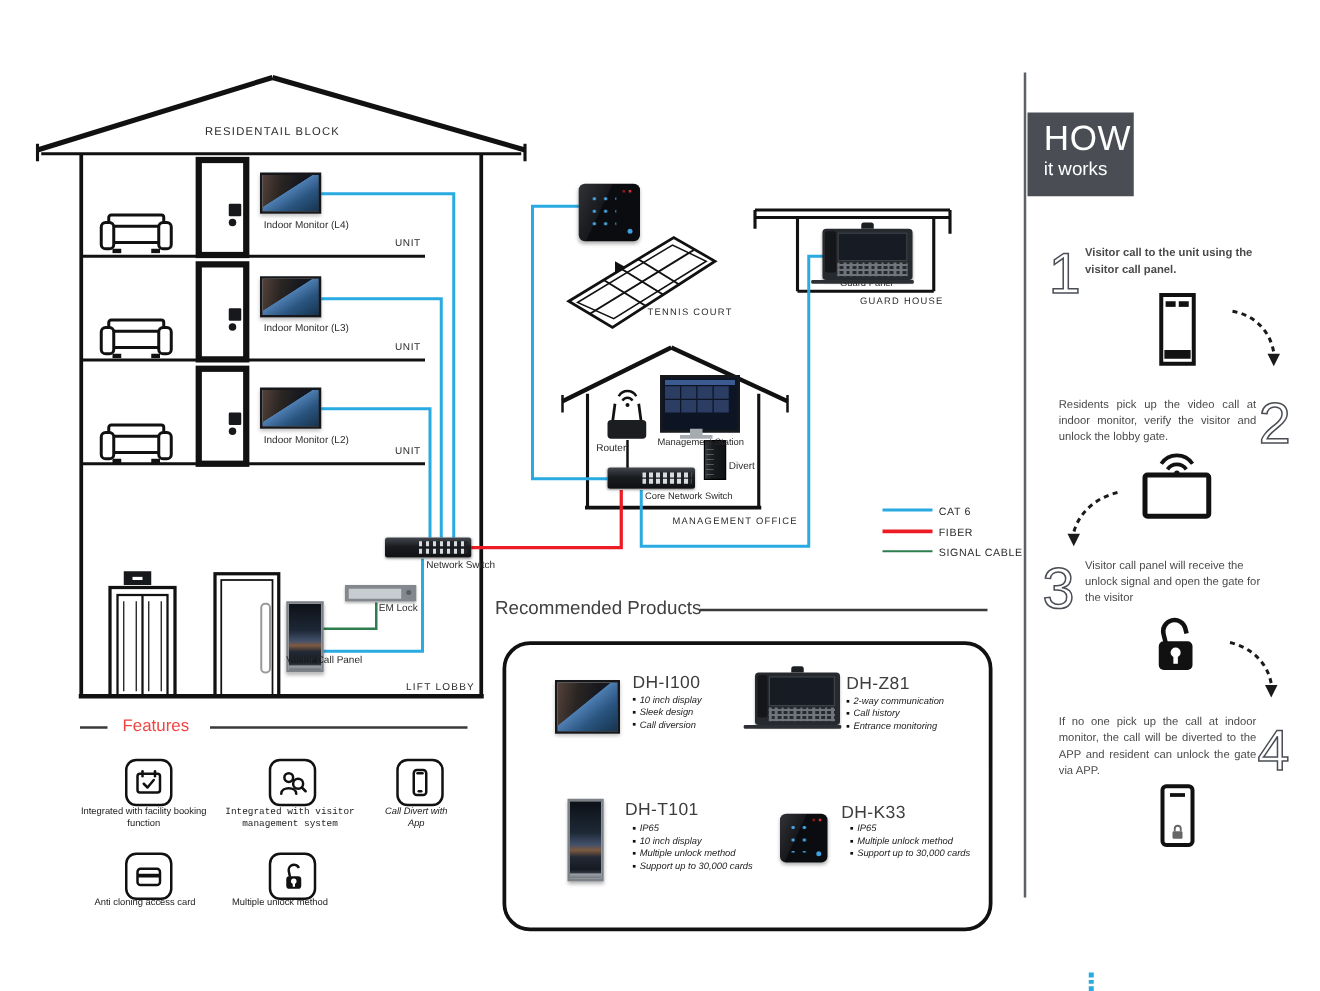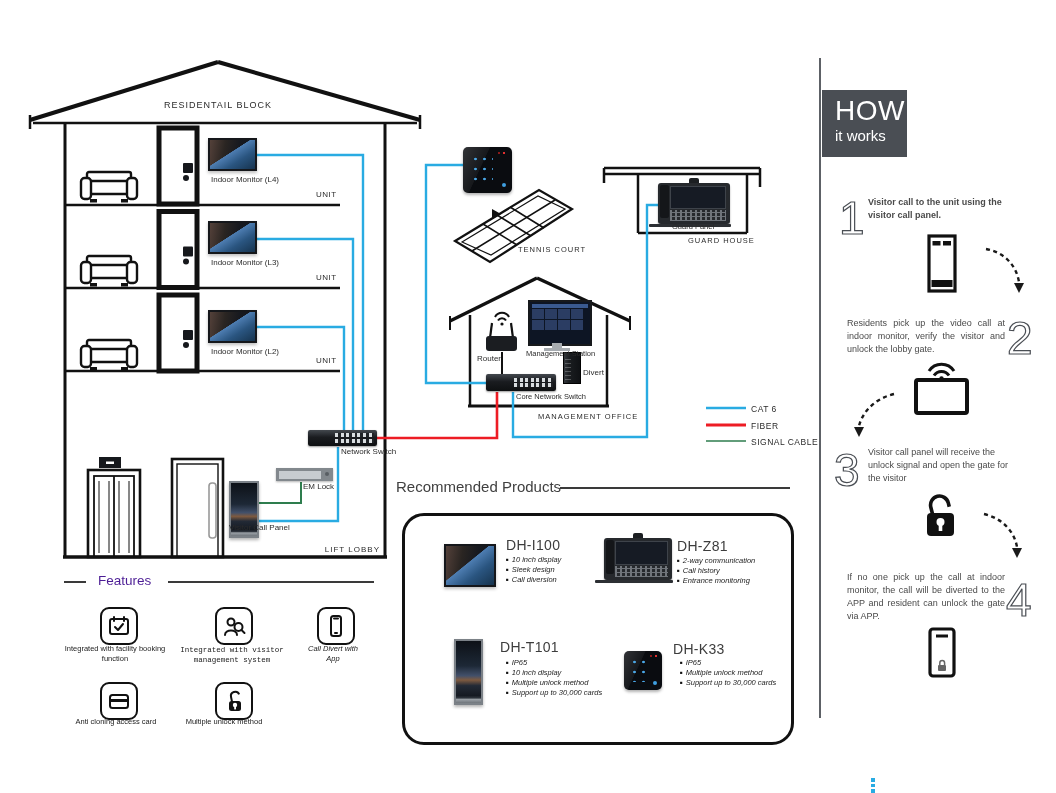--- a/index.html
+++ b/index.html
@@ -55,21 +55,21 @@
   .howbox{position:absolute;left:822px;top:90px;width:85px;height:67px;background:#4a4e54;color:#fff;}
   .howbox .t1{margin:7px 0 0 13px;font-size:28px;letter-spacing:.5px;line-height:1;}
   .howbox .t2{margin:2px 0 0 13px;font-size:15px;}
   .divider{position:absolute;left:819px;top:58px;width:2px;height:660px;background:#5d6166;}
   .step-text{position:absolute;font-size:9px;color:#4a4a4a;line-height:1.45;}
   .just{text-align:justify;}
   .dots-ellipsis{position:absolute;left:871px;top:778px;display:flex;flex-direction:column;gap:2px;}
   .dots-ellipsis span{width:3.5px;height:3.5px;background:#29abe2;}
   
   .h-products{position:absolute;left:396px;top:478px;font-size:15px;color:#404040;}
-  .h-features{position:absolute;left:98px;top:573px;font-size:13.5px;color:#4c1d95;}
+  .h-features{position:absolute;left:98px;top:573px;font-size:13.5px;color:#ef4444;}
   .pbox{position:absolute;left:402px;top:513px;width:386px;height:226px;border:3px solid #111;border-radius:22px;}
   .pname{position:absolute;font-size:14px;color:#3d3d3d;letter-spacing:.3px;}
   .plist{position:absolute;font-size:7.5px;color:#222;line-height:1.35;font-style:italic;}
   .plist div::before{content:"■";font-size:4.5px;vertical-align:1.5px;margin-right:3px;color:#111;}
   .fico{position:absolute;width:34px;height:34px;border:2.5px solid #111;border-radius:9px;
         display:flex;align-items:center;justify-content:center;background:#fff;}
   .flabel{position:absolute;font-size:7.5px;color:#222;text-align:center;line-height:1.3;}
 </style>
 </head>
 <body>

